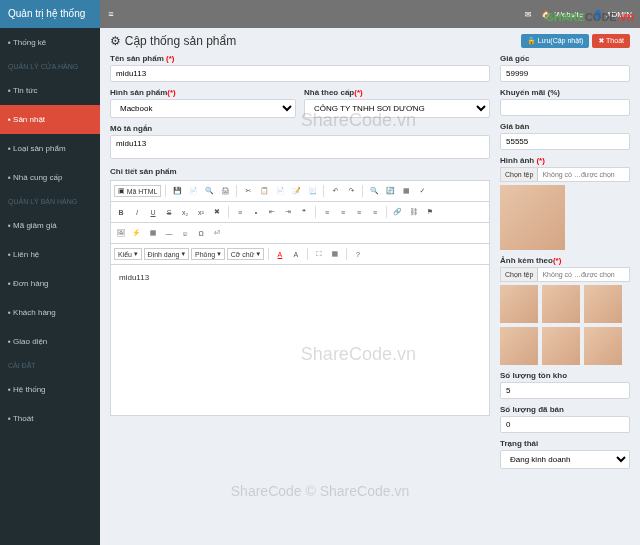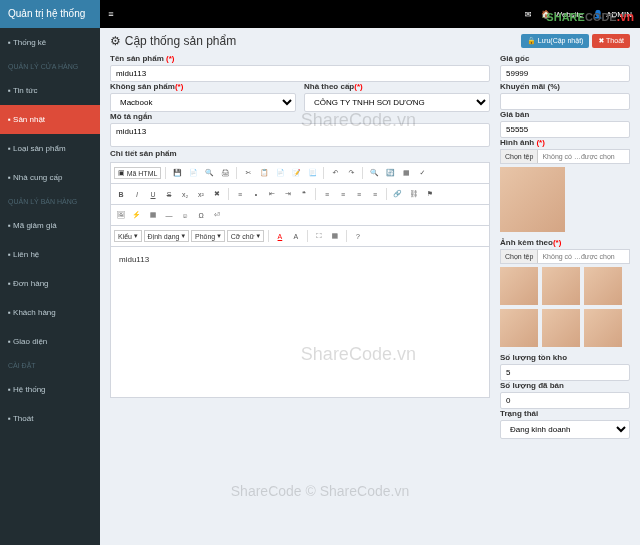--- a/index.html
+++ b/index.html
@@ -1,17 +1,17 @@
 <!DOCTYPE html>
 <html><head>
 <meta charset="utf-8">
 <style>
 *{box-sizing:border-box;margin:0;padding:0;font-family:Arial,sans-serif}
 body{background:#ecf0f5;font-size:9px;color:#333;width:640px;height:545px;overflow:hidden;position:relative}
-.topbar{height:28px;background:#000000;display:flex;align-items:center;color:#fff}
+.topbar{height:28px;background:#737373;display:flex;align-items:center;color:#fff}
 .brand{width:100px;background:#367fa9;height:28px;line-height:28px;padding-left:8px;font-size:10px}
 .toggle{width:22px;text-align:center;cursor:pointer}
 .top-spacer{flex:1}
 .top-right{display:flex;align-items:center;gap:10px;padding-right:8px;font-size:8px}
 .top-item{display:flex;align-items:center;gap:3px;cursor:pointer}
 .sidebar{position:absolute;left:0;top:28px;width:100px;bottom:0;background:#222d32;color:#b8c7ce;font-size:8px}
 .sb-item{padding:10px 8px;cursor:pointer;display:flex;align-items:center;gap:4px}
 .sb-item.active{background:#dd4b39;color:#fff}
 .sb-header{padding:6px 8px;color:#4b646f;font-size:7px;text-transform:uppercase}
 .content{position:absolute;left:100px;top:28px;right:0;bottom:0;overflow:auto;padding:6px 10px}
@@ -19,21 +19,21 @@
 .page-title{font-size:12px;color:#333;display:flex;align-items:center;gap:4px}
 .head-btns{display:flex;gap:3px}
 .btn{padding:3px 6px;border-radius:2px;color:#fff;font-size:7px;cursor:pointer;border:none}
 .btn-primary{background:#3c8dbc}
 .btn-danger{background:#dd4b39}
 .main-row{display:flex;gap:10px}
 .col-left{flex:1}
 .col-right{width:130px}
 .label{font-size:8px;font-weight:bold;margin-bottom:2px;display:block}
 .req{color:red}
-.field{margin-bottom:0}
+.field{margin-bottom:6px}
 .input,.select,.textarea{width:100%;border:1px solid #d2d6de;padding:3px 5px;font-size:8px;border-radius:2px;background:#fff}
 .textarea{height:24px;resize:none}
 .two-col{display:flex;gap:8px}
 .two-col>.field{flex:1}
 .editor-box{border:1px solid #d2d6de;background:#fff;margin-top:4px}
 .editor-toolbar{border-bottom:1px solid #d2d6de;padding:3px;display:flex;flex-wrap:wrap;gap:2px;align-items:center}
 .tb-btn{width:14px;height:14px;display:inline-flex;align-items:center;justify-content:center;font-size:7px;cursor:pointer;color:#555}
 .tb-sep{width:1px;height:12px;background:#ddd;margin:0 2px}
 .tb-sel{font-size:7px;border:1px solid #ccc;padding:1px 3px;background:#fff;cursor:pointer;display:inline-flex;align-items:center;gap:2px}
 .editor-content{padding:8px;min-height:150px;font-size:8px}
@@ -98,21 +98,21 @@
   </div>
 
   <div class="main-row">
     <div class="col-left">
       <div class="field">
         <label class="label"><span>Tên sản phẩm</span> <span class="req">(*)</span></label>
         <input class="input" value="midu113" style="">
       </div>
       <div class="two-col">
         <div class="field">
-          <label class="label"><span>Không sản phẩm</span><span class="req">(*)</span></label>
+          <label class="label"><span>Hình sản phẩm</span><span class="req">(*)</span></label>
           <select class="select"><option>Macbook</option></select>
         </div>
         <div class="field">
           <label class="label"><span>Nhà theo cấp</span><span class="req">(*)</span></label>
           <select class="select"><option>CÔNG TY TNHH SƠI DƯƠNG</option></select>
         </div>
       </div>
       <div class="field">
         <label class="label">Mô tả ngắn</label>
         <textarea class="textarea" style="">midu113</textarea>

